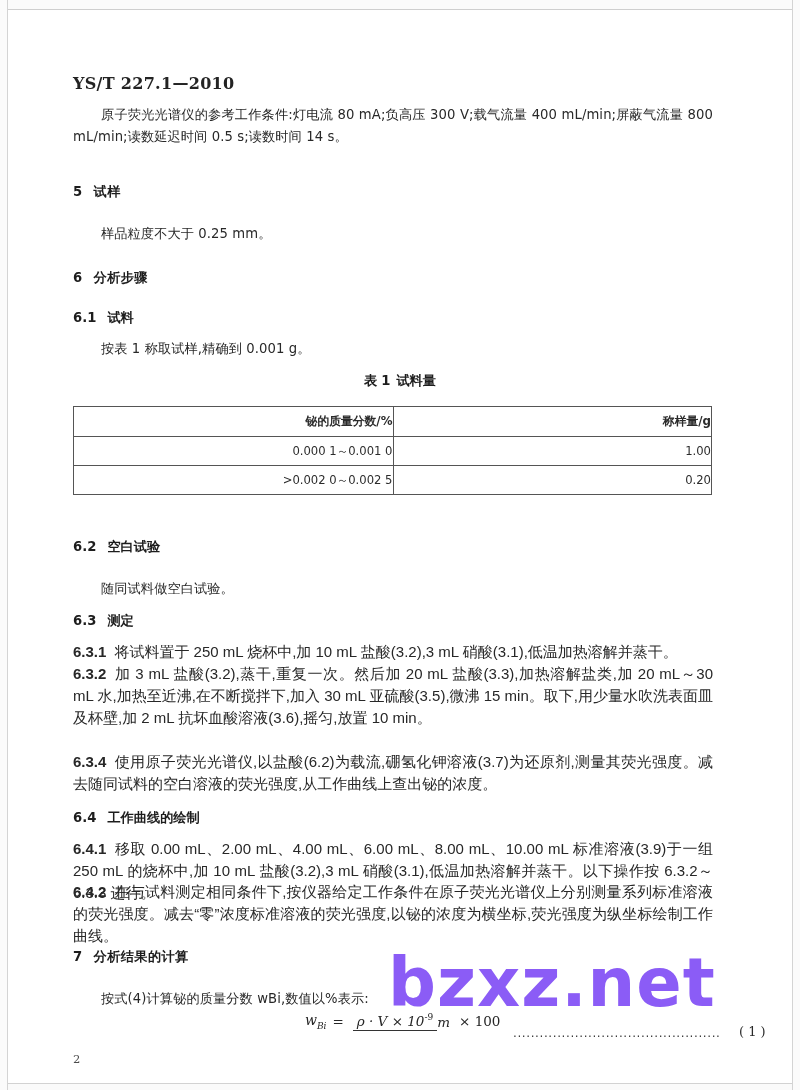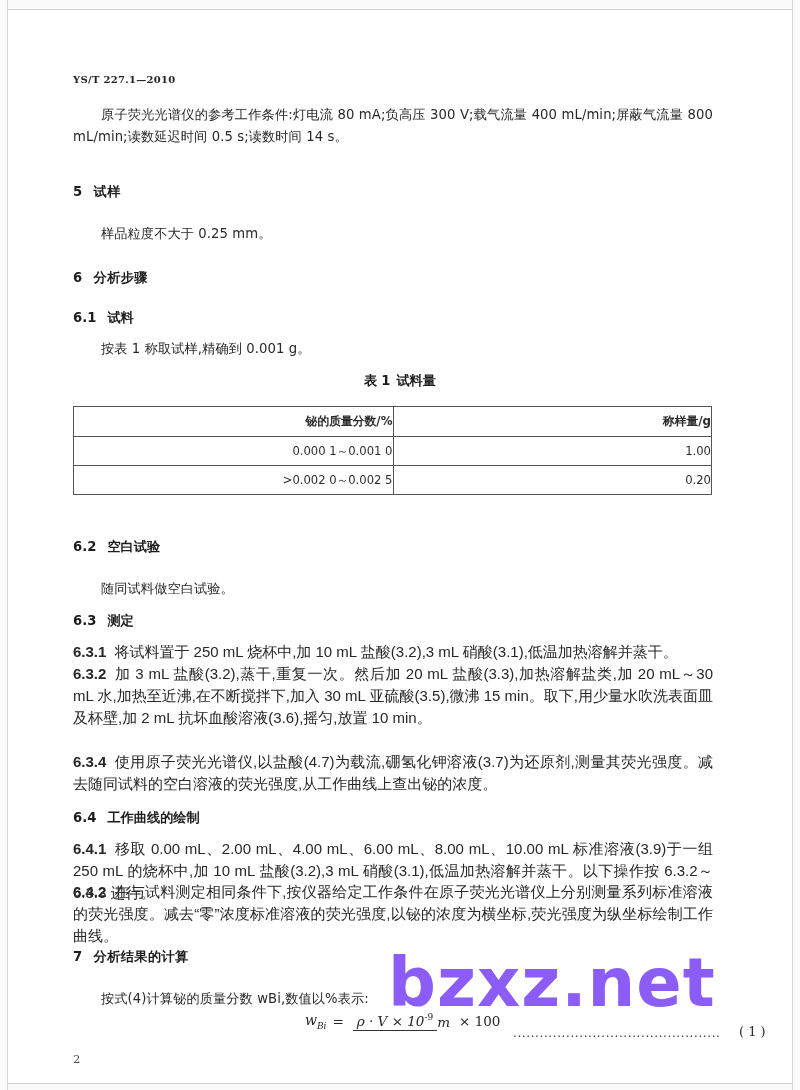--- a/index.html
+++ b/index.html
@@ -64,21 +64,21 @@
     user-select: none;
   }
 
   
   .std-header {
     position: absolute;
     left: 73px;
     top: 74px;
     font-family: "DejaVu Serif", "Liberation Serif", serif;
     font-weight: bold;
-    font-size: 10px;
+    font-size: 16px;
     color: #232323;
     letter-spacing: 0.3px;
   }
 
   
   .para {
     position: absolute;
     font-family: "DejaVu Sans", "Liberation Sans", sans-serif;
     font-size: 13.2px;
     line-height: 21.5px;
@@ -304,21 +304,21 @@
     <div class="numpara" style="left:73px; top:641px; width:640px; text-align:justify;">
       <span class="lbl">6.3.1</span><span>将试料置于 250 mL 烧杯中,加 10 mL 盐酸(3.2),3 mL 硝酸(3.1),低温加热溶解并蒸干。</span>
     </div>
 
     <div class="numpara" style="left:73px; top:663px; width:640px; text-align:justify;">
       <span class="lbl">6.3.2</span><span>加 3 mL 盐酸(3.2),蒸干,重复一次。然后加 20 mL 盐酸(3.3),加热溶解盐类,加 20 mL～30 mL 水,加热至近沸,在不断搅拌下,加入 30 mL 亚硫酸(3.5),微沸 15 min。取下,用少量水吹洗表面皿及杯壁,加 2 mL 抗坏血酸溶液(3.6),摇匀,放置 10 min。</span>
     </div>
 
 
     <div class="numpara" style="left:73px; top:751px; width:640px; text-align:justify;">
-      <span class="lbl">6.3.4</span><span>使用原子荧光光谱仪,以盐酸(4.7)为载流,硼氢化钾溶液(3.7)为还原剂,测量其荧光强度。减去随同试料的空白溶液的荧光强度,从工作曲线上查出铋的浓度。</span>
+      <span class="lbl">6.3.4</span><span>使用原子荧光光谱仪,以盐酸(6.2)为载流,硼氢化钾溶液(3.7)为还原剂,测量其荧光强度。减去随同试料的空白溶液的荧光强度,从工作曲线上查出铋的浓度。</span>
     </div>
 
     <div class="subheading" style="left:73px; top:809px;">
       <span class="num">6.4</span><span>工作曲线的绘制</span>
     </div>
 
     <div class="numpara" style="left:73px; top:838px; width:640px; text-align:justify;">
       <span class="lbl">6.4.1</span><span>移取 0.00 mL、2.00 mL、4.00 mL、6.00 mL、8.00 mL、10.00 mL 标准溶液(3.9)于一组 250 mL 的烧杯中,加 10 mL 盐酸(3.2),3 mL 硝酸(3.1),低温加热溶解并蒸干。以下操作按 6.3.2～6.3.3 进行。</span>
     </div>
 

